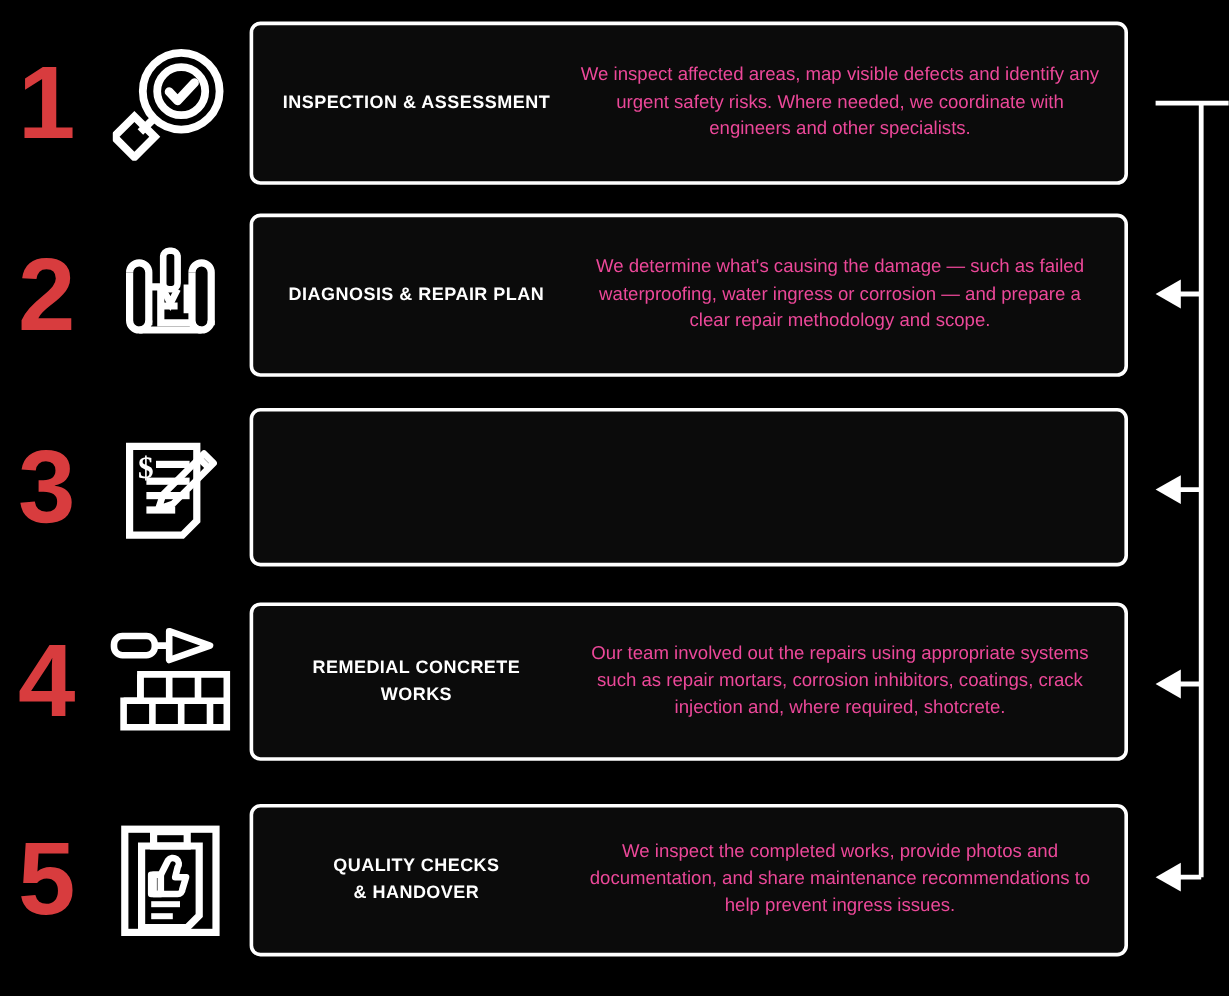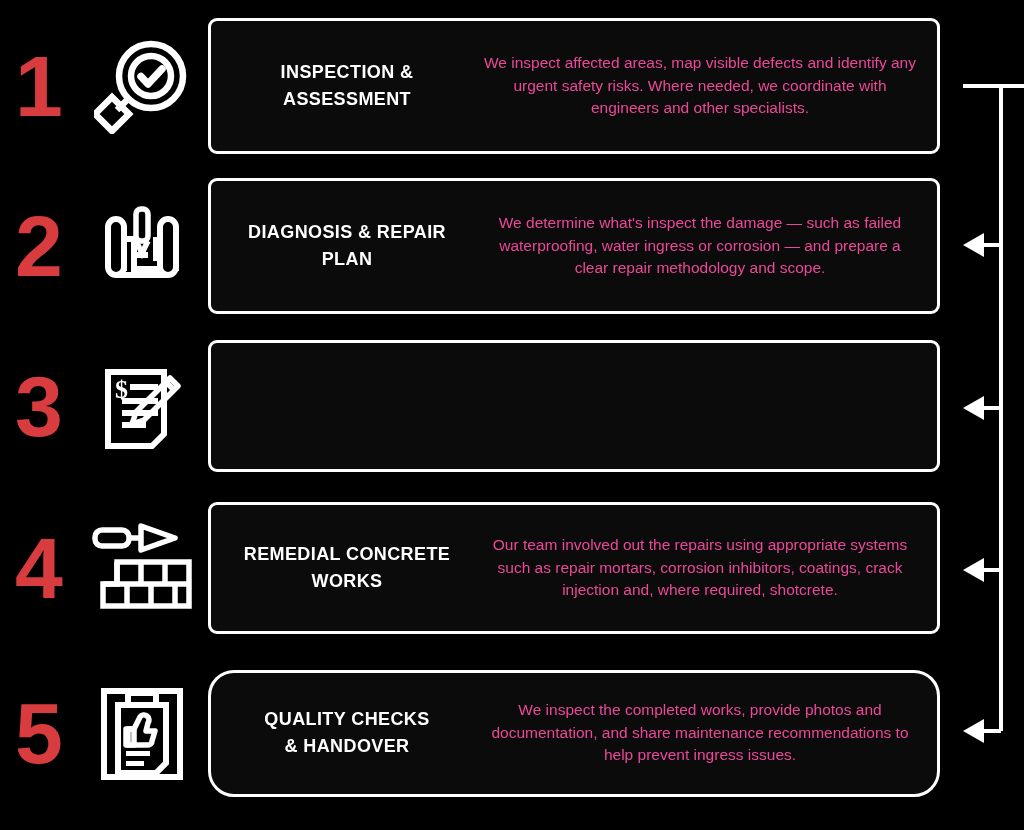--- a/index.html
+++ b/index.html
@@ -78,21 +78,21 @@
     padding: 0;
   }
 
   .card-title {
     flex: 0 0 272px;
     width: 272px;
     box-sizing: border-box;
     padding: 0 24px;
     text-align: center;
     color: #ffffff;
-    font-size: 18px;
+    font-size: 15px;
     font-weight: bold;
     letter-spacing: 0.4px;
     line-height: 1.5;
     text-transform: uppercase;
   }
 
   .card-body {
     flex: 1 1 auto;
     box-sizing: border-box;
     padding: 0 20px 0 0;
@@ -106,21 +106,21 @@
   #row-1 { top: 18px;  height: 136px; }
   #row-2 { top: 178px; height: 136px; }
   #row-3 { top: 340px; height: 132px; }
   #row-4 { top: 502px; height: 132px; }
   #row-5 { top: 664px; height: 138px; }
 
   #row-1 .card { height: 136px; }
   #row-2 .card { height: 136px; }
   #row-3 .card { height: 132px; }
   #row-4 .card { height: 132px; }
-  #row-5 .card { height: 127px; border-radius: 26px; }
+  #row-5 .card { height: 127px; }
 </style>
 </head>
 <body>
 
 <div class="stage">
 
   <svg class="connector-layer" viewBox="0 0 1024 830" width="1024" height="830" aria-hidden="true">
     <g fill="none" stroke="#ffffff" stroke-width="4" stroke-linecap="butt">
 
       <path d="M963 86 L1024 86"></path>
@@ -179,21 +179,21 @@
         </g>
 
         <g fill="none" stroke="#ffffff" stroke-width="5.5">
           <rect x="42" y="8" width="12" height="32" rx="5"></rect>
           <path d="M42 40 L48 52 L54 40"></path>
         </g>
       </svg>
     </div>
     <div class="card">
       <div class="card-title">DIAGNOSIS &amp; REPAIR PLAN</div>
-      <div class="card-body">We determine what's inspect the damage — such as failed waterproofing, water ingress or corrosion — and prepare a clear repair methodology and scope.</div>
+      <div class="card-body">We determine what's causing the damage — such as failed waterproofing, water ingress or corrosion — and prepare a clear repair methodology and scope.</div>
     </div>
   </div>
 
   <div class="row" id="row-3">
     <div class="step-number">3</div>
     <div class="step-icon">
       <svg width="92" height="92" viewBox="0 0 92 92">
         <g fill="none" stroke="#ffffff" stroke-width="6">
           <path d="M12 12 h56 v62 l-12 12 h-44 z"></path>
         </g>

